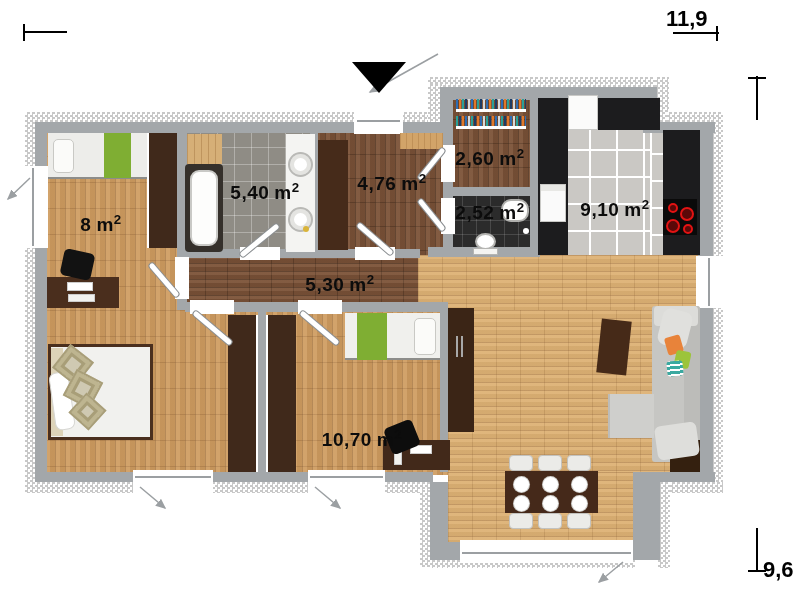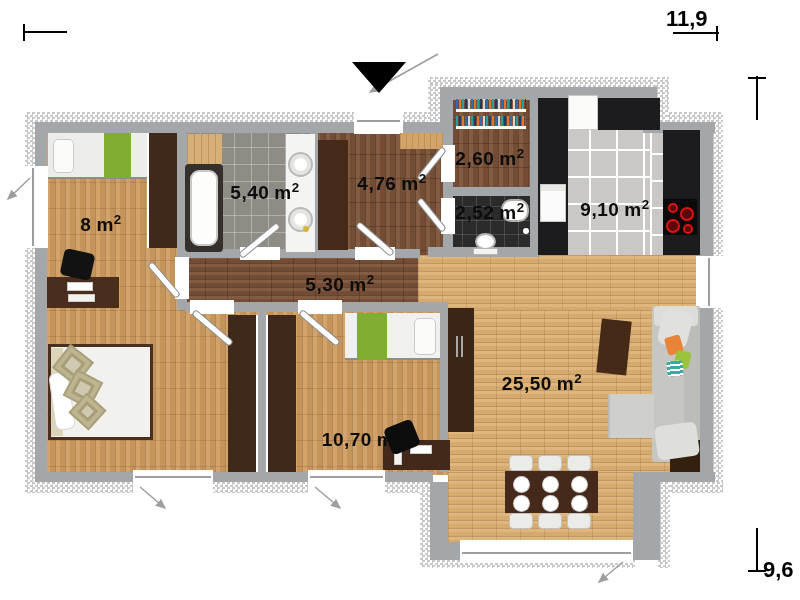--- a/index.html
+++ b/index.html
@@ -266,18 +266,17 @@
   </svg>
 
   <div class="rlabel" style="left:101px;top:224px;"><span>8</span><span class="u">m</span><sup>2</sup></div>
   <div class="rlabel" style="left:265px;top:192px;"><span>5,40</span><span class="u">m</span><sup>2</sup></div>
   <div class="rlabel" style="left:392px;top:183px;"><span>4,76</span><span class="u">m</span><sup>2</sup></div>
   <div class="rlabel" style="left:490px;top:158px;"><span>2,60</span><span class="u">m</span><sup>2</sup></div>
   <div class="rlabel" style="left:490px;top:212px;"><span>2,52</span><span class="u">m</span><sup>2</sup></div>
   <div class="rlabel" style="left:615px;top:189px;margin-top:20px;"><span>9,10</span><span class="u">m</span><sup>2</sup></div>
   <div class="rlabel" style="left:340px;top:284px;"><span>5,30</span><span class="u">m</span><sup>2</sup></div>
   <div class="rlabel" style="left:362px;top:401px;margin-top:38px;"><span>10,70</span><span class="u">m</span><sup>2</sup></div>
-  <div class="rlabel" style="left:542px;top:383px;"><span>25,50</span><span class="u">m</span><sup>2</sup></div>
 
   <div class="dimlabel" style="left:666px;top:6px;">11,9</div>
   <div class="dimlabel" style="left:763px;top:537px;margin-top:20px;">9,6</div>
 
 </div>
 
 </body></html>

